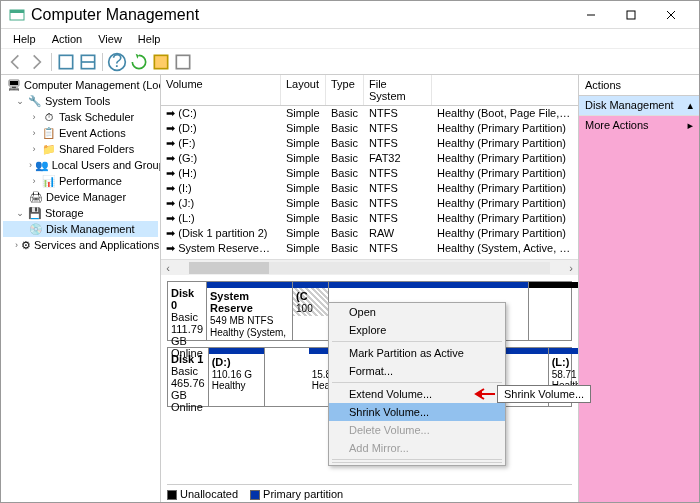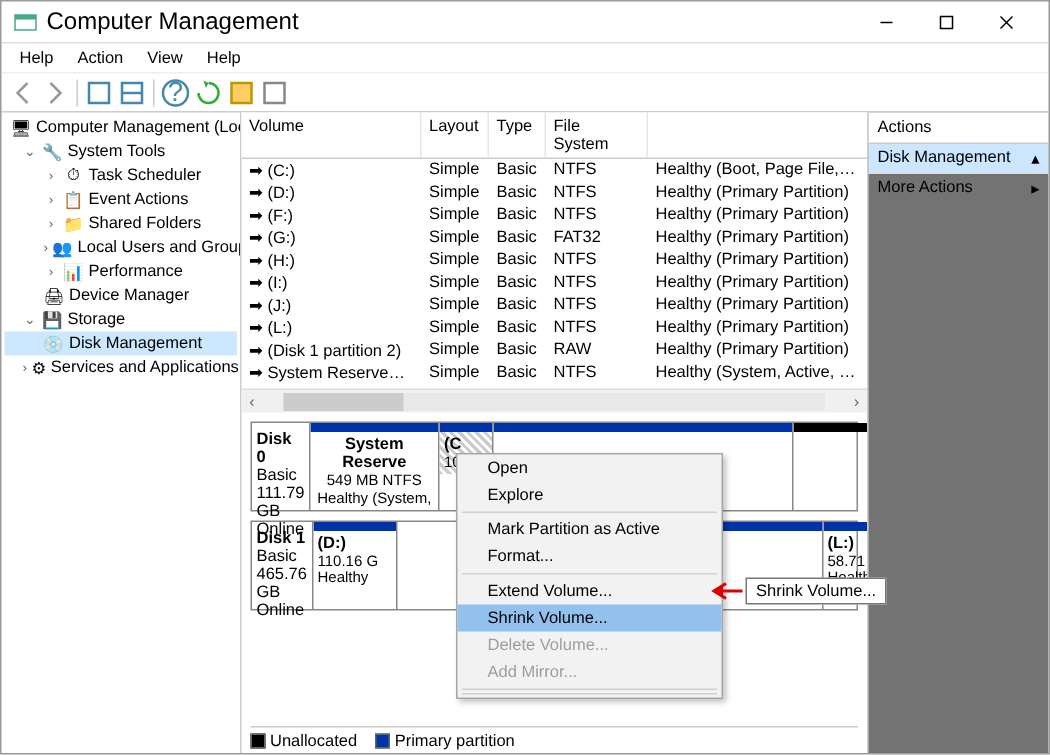--- a/index.html
+++ b/index.html
@@ -41,26 +41,26 @@
 .disk-label b{font-weight:bold}
 .vol-boxes{flex:1;display:flex;position:relative}
 .vbox{border-right:1px solid #888;display:flex;flex-direction:column;overflow:hidden}
 .vbox .bar{height:6px}
 .vbox .txt{padding:2px 3px;font-size:10px;line-height:1.15}
 .blue{background:#0033aa}
 .black{background:#000}
 .hatched{background:repeating-linear-gradient(45deg,#ccc,#ccc 2px,#fff 2px,#fff 4px)}
 .legend{position:absolute;bottom:2px;left:6px;display:flex;gap:12px;align-items:center;border-top:1px solid #ccc;padding-top:3px;width:calc(100% - 12px);font-size:10px}
 .legend .sw{width:10px;height:10px;display:inline-block;vertical-align:middle;margin-right:3px;border:1px solid #666}
-.actions{width:120px;background:#737373}
+.actions{width:120px;background:#f9a8d4}
 .actions-head{background:#fff;border-bottom:1px solid #ccc;padding:4px 6px;font-weight:400}
 .actions .sel{background:#cde6ff;padding:3px 6px;border-bottom:1px solid #ddd;display:flex}
 .actions .more{padding:3px 6px;display:flex}
 .actions .arrow{margin-left:auto}
-.context{position:absolute;left:304px;top:302px;width:178px;background:#f2f2f2;border:1px solid #a7a7a7;box-shadow:2px 2px 4px rgba(0,0,0,.25);z-index:20}
+.context{position:absolute;left:328px;top:302px;width:178px;background:#f2f2f2;border:1px solid #a7a7a7;box-shadow:2px 2px 4px rgba(0,0,0,.25);z-index:20}
 .context .mi{padding:3px 20px;white-space:nowrap}
 .context .mi.dis{color:#9d9d9d}
 .context .mi.hi{background:#92c1ee}
 .context .msep{height:1px;background:#d0d0d0;margin:2px 3px}
 .tooltip{position:absolute;left:497px;top:385px;background:#fff;border:1px solid #777;padding:2px 6px;z-index:21;white-space:nowrap}
 .red-arrow{position:absolute;left:472px;top:387px;z-index:22}
 </style>
 </head>
 <body>
 
@@ -295,21 +295,21 @@
     <div class="graphical">
       <div class="disk-row">
         <div class="disk-label">
           <div class="bar blue"></div>
           <b>Disk 0</b>
           <span>Basic</span>
           <span>111.79 GB</span>
           <span>Online</span>
         </div>
         <div class="vol-boxes" id="d0boxes">
-            <div class="vbox" style="width: 86px; text-align: center;">
+            <div class="vbox" style="width: 86px;">
               <div class="bar blue"></div>
               <div class="txt"><b>System Reserve</b><br>549 MB NTFS<br>Healthy (System,</div>
             </div>
             <div class="vbox" style="width: 36px;">
               <div class="bar blue"></div>
               <div class="txt hatched"><b>(C</b><br>100<br></div>
             </div>
             <div class="vbox" style="width: 200px;">
               <div class="bar blue"></div>
               <div class="txt"><b></b><br><br></div>

